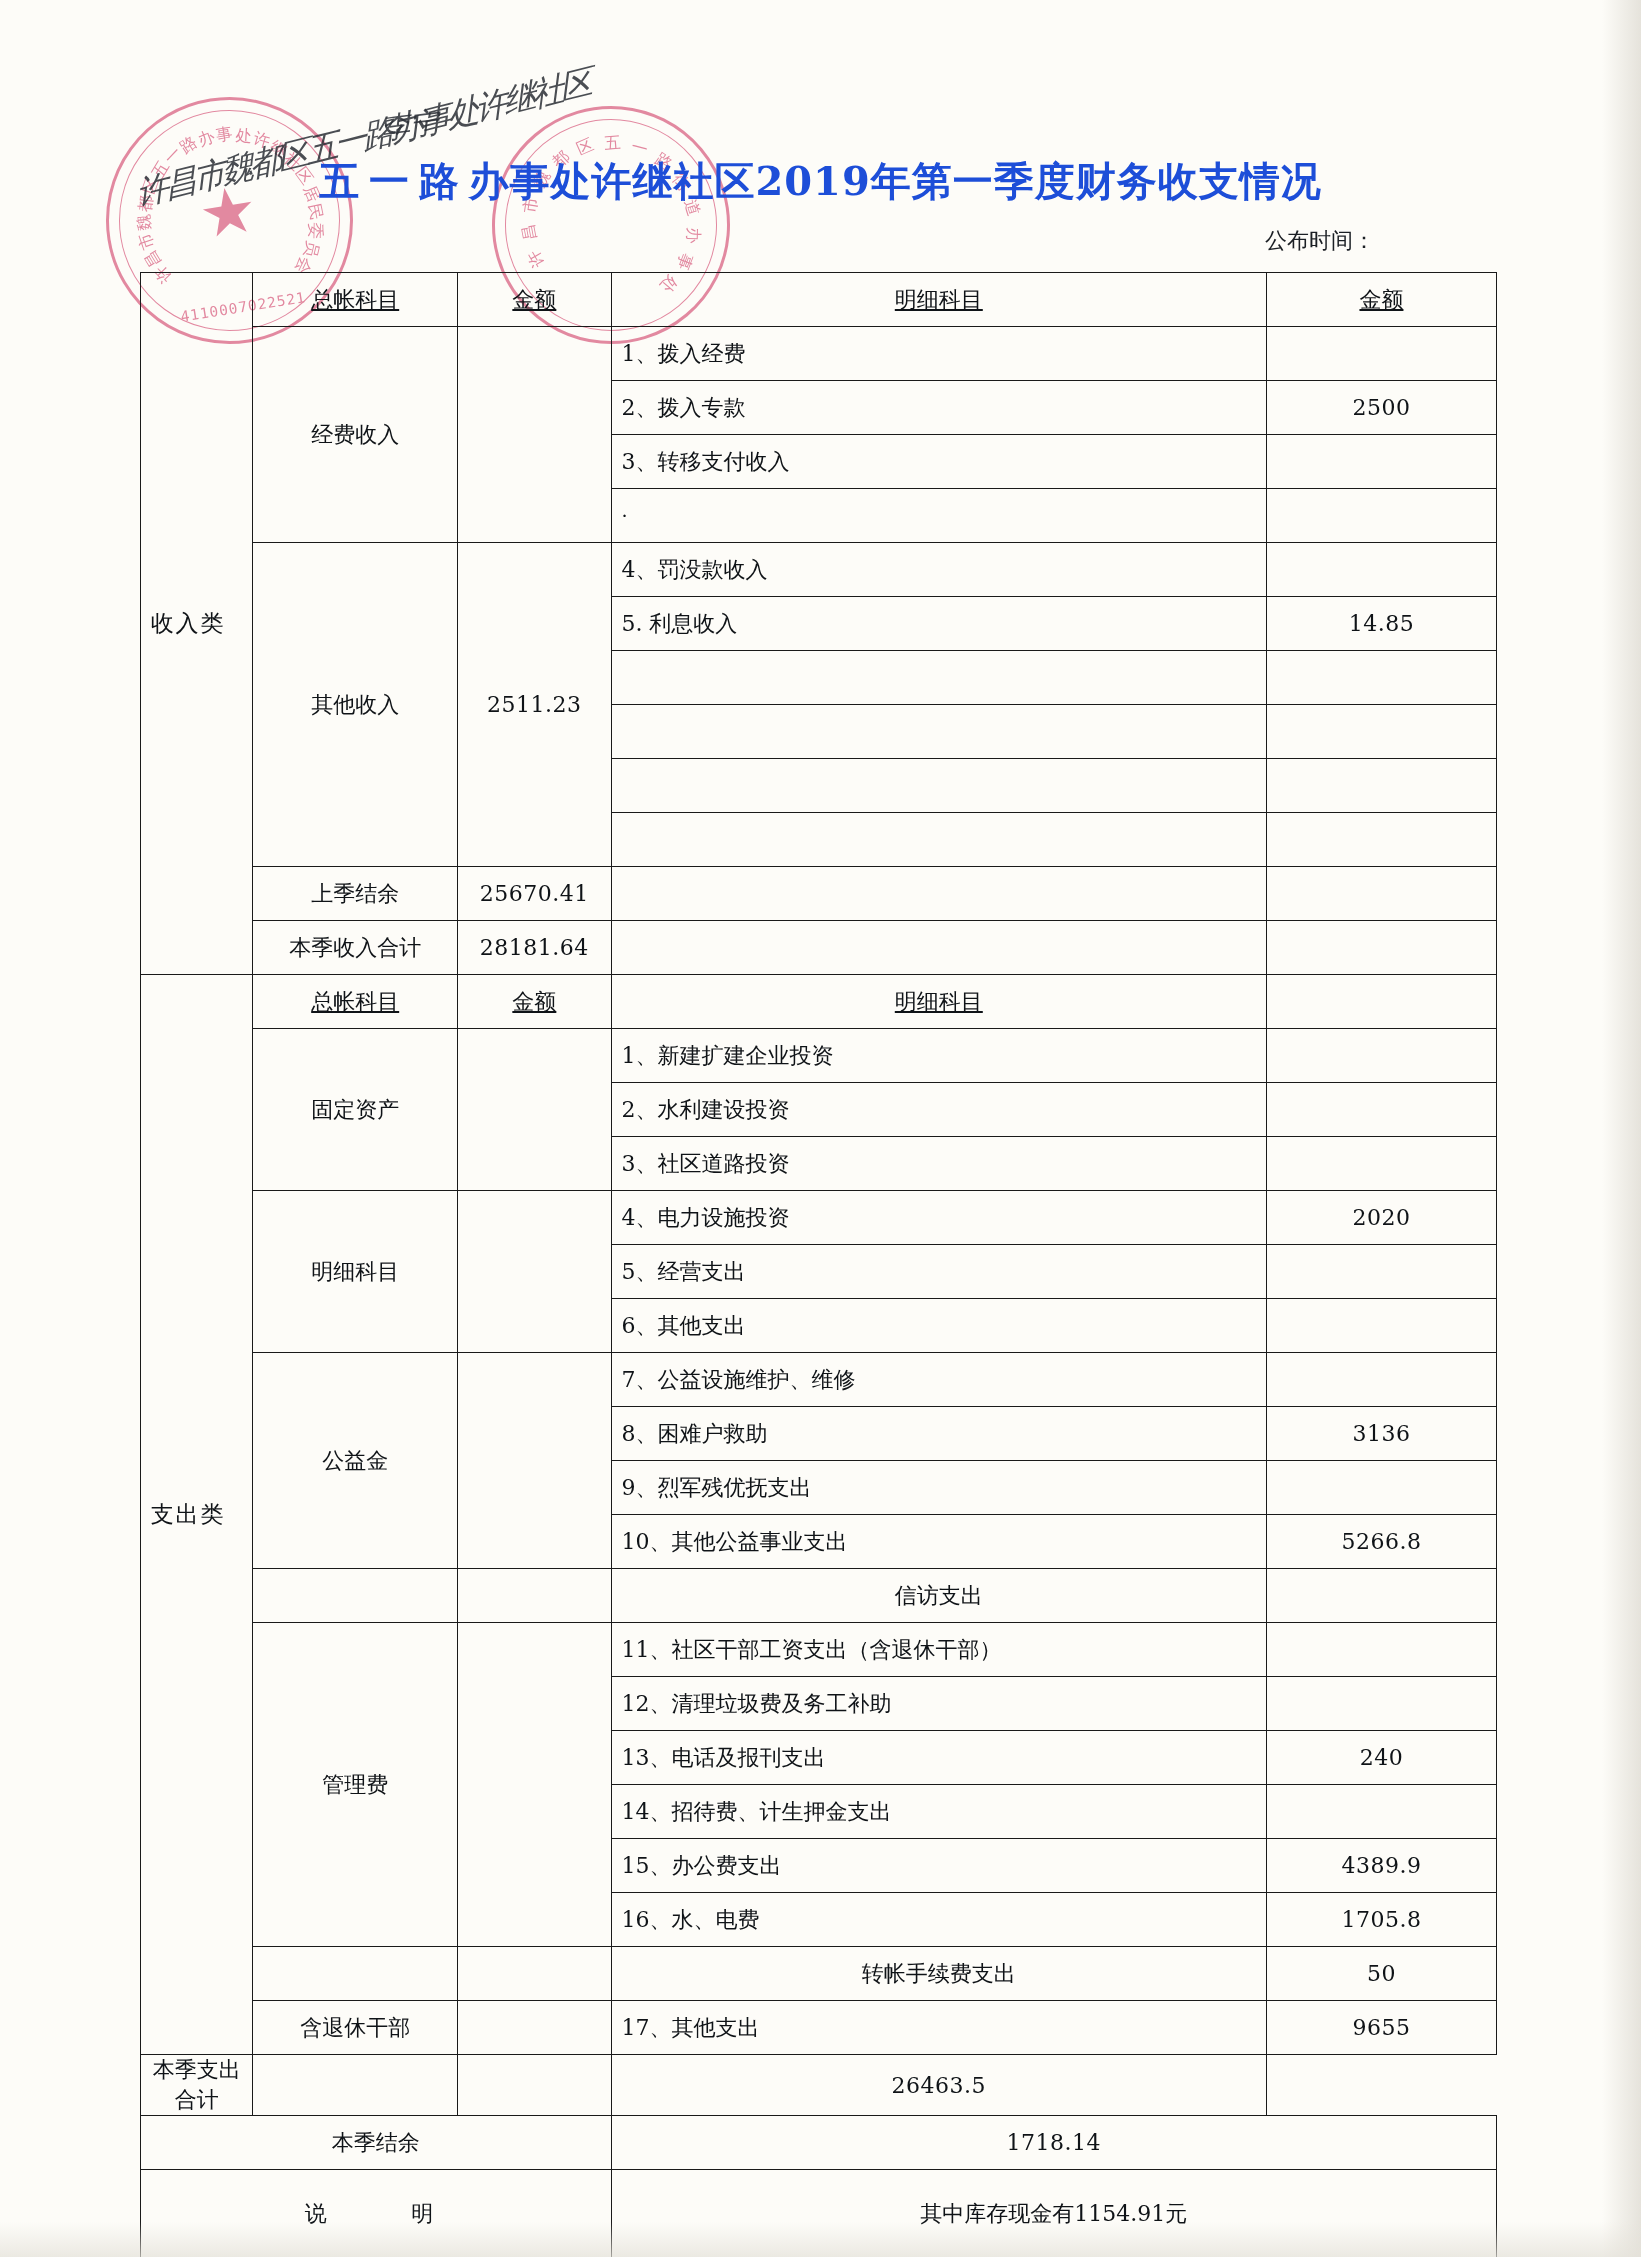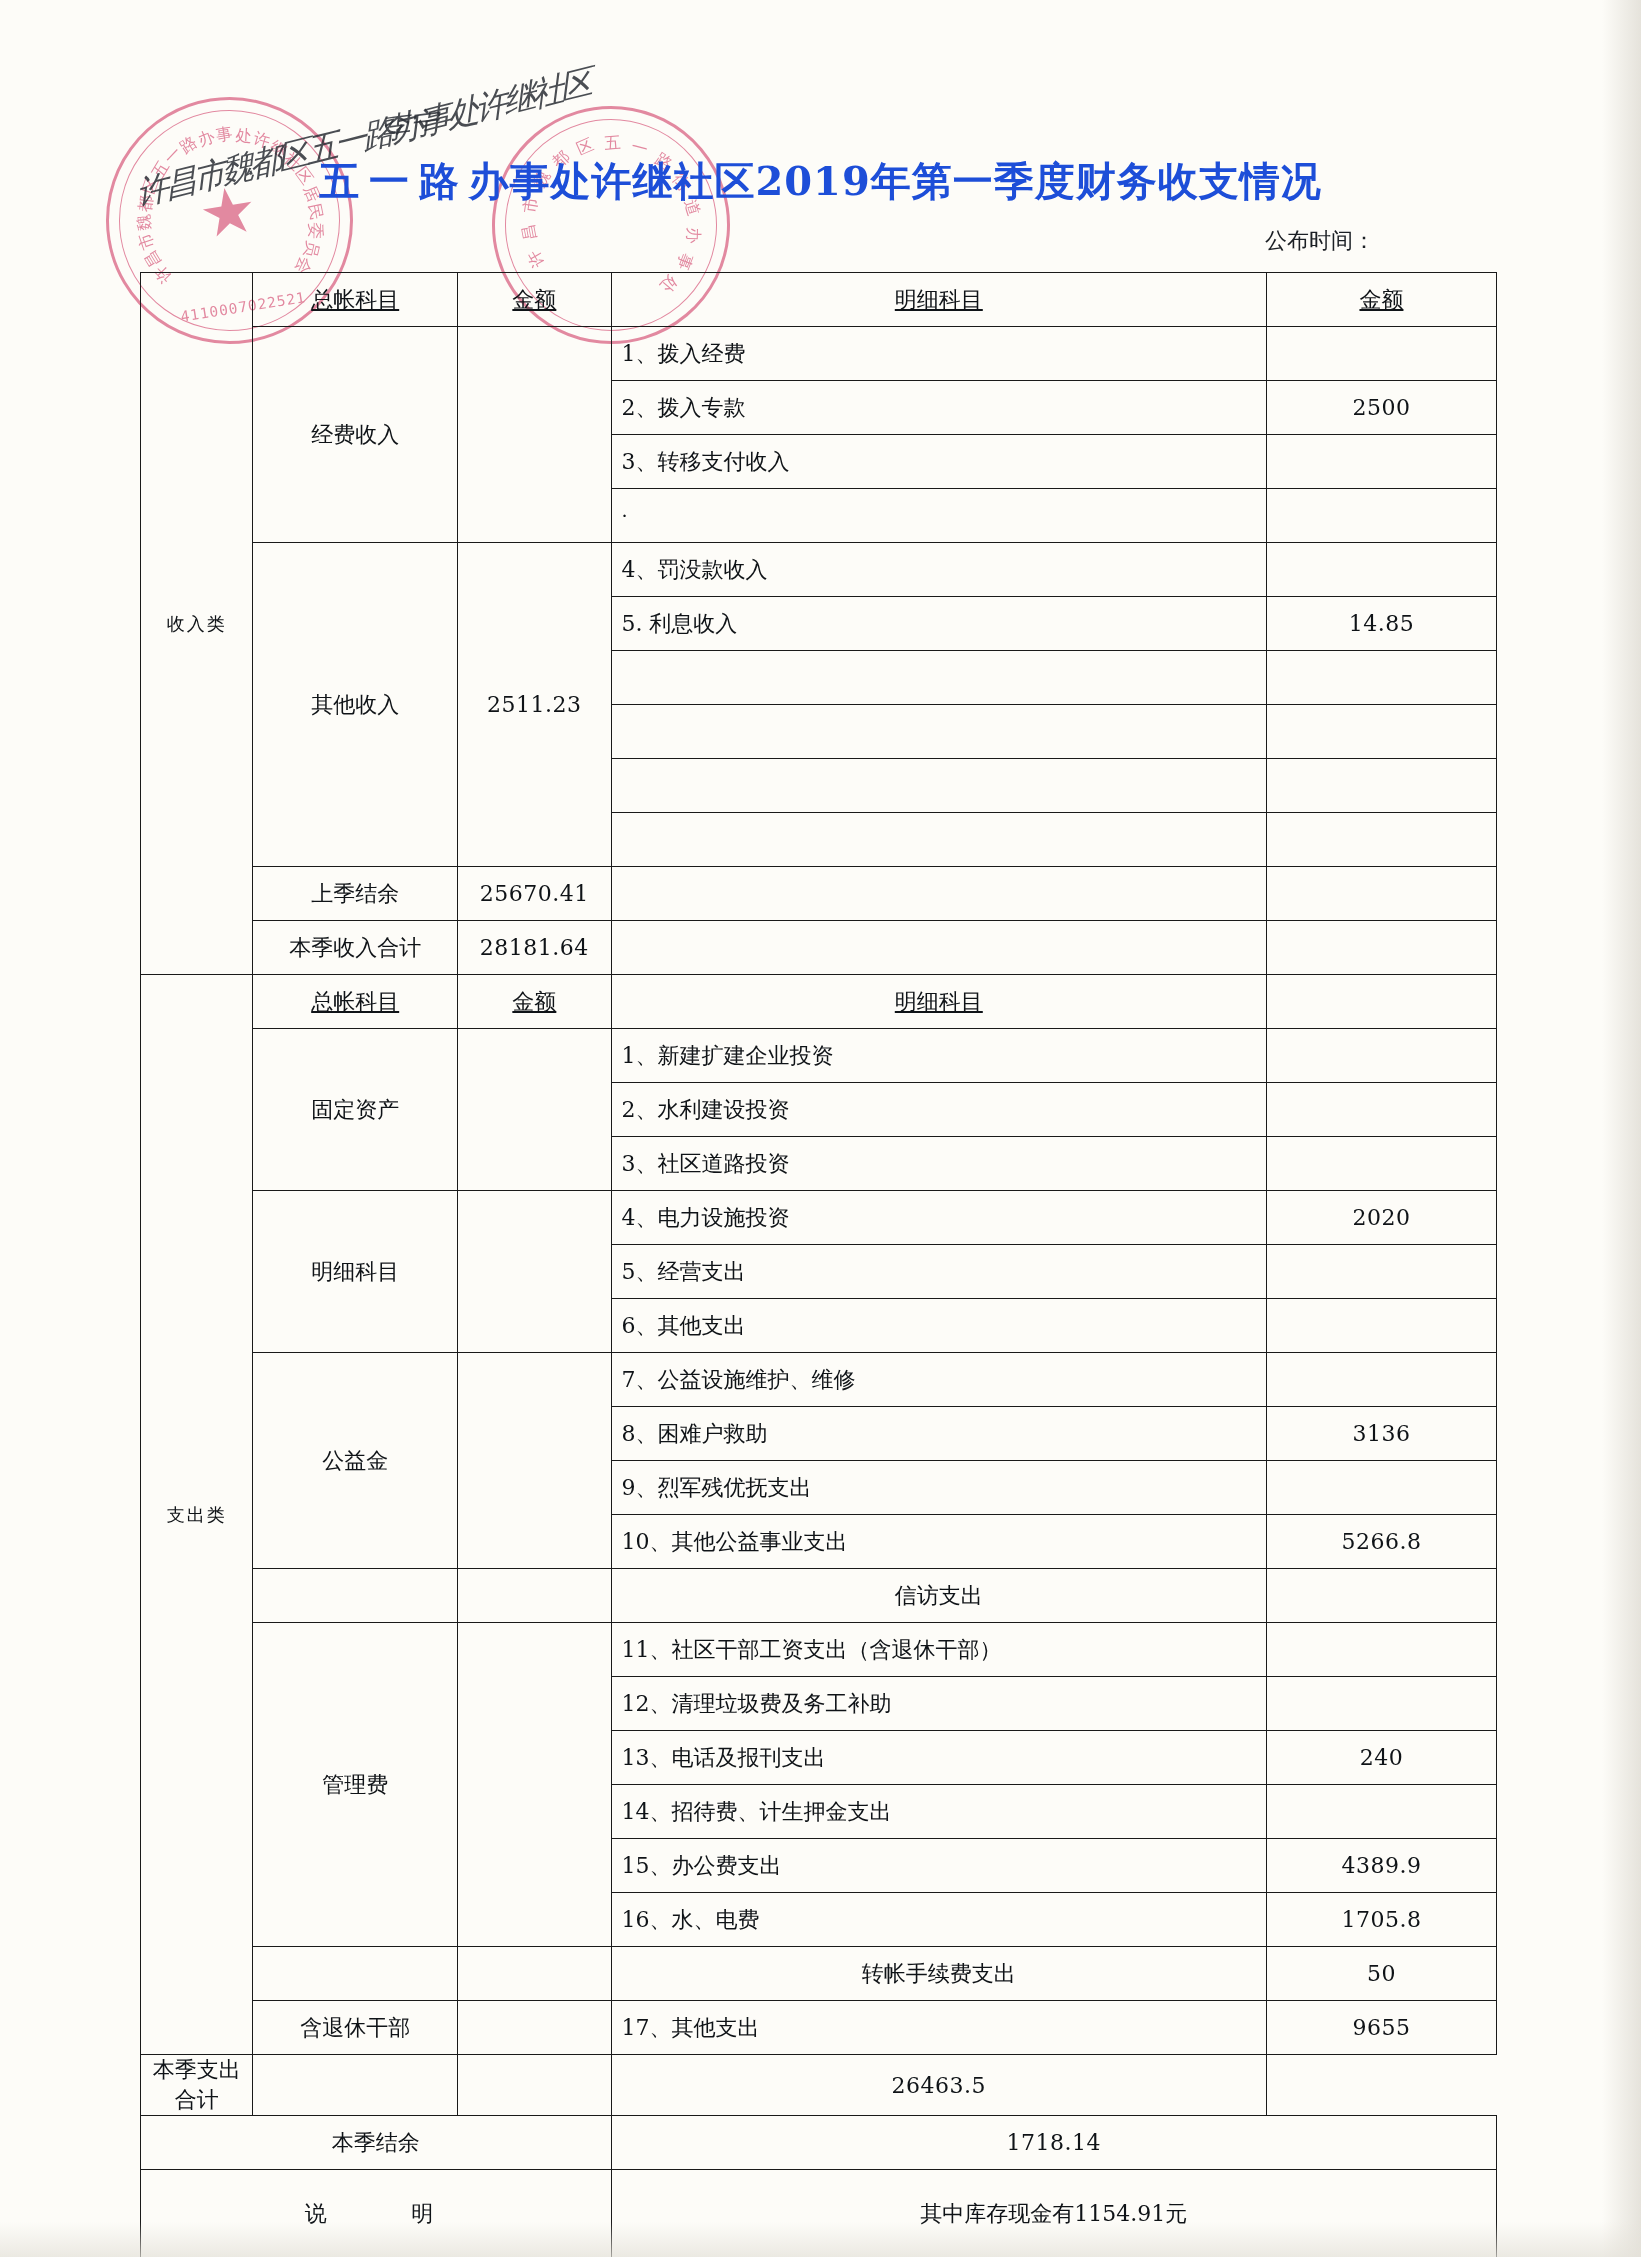--- a/index.html
+++ b/index.html
@@ -163,22 +163,21 @@
   }
   .c-class { width: 106px; text-align: center; }
   .c-subj  { width: 193px; text-align: center; }
   .c-amt   { width: 145px; text-align: center; }
   .c-detail{ width: 618px; }
   .c-amt2  { width: 217px; text-align: center; }
 
   .ctr { text-align: center; }
   .num { font-family: "DejaVu Serif", serif; letter-spacing: 0.5px; }
   .vert-label {
-    text-align: center;
-    font-size: 18px;
+    font-size: 23px;
     letter-spacing: 1.9px;
   }
   .detail-text { padding-left: 17.4px; font-size: 22px; }
   .hdr { text-align: center; font-size: 22px; text-decoration: underline; }
   .tall { height: 56px; }
   .note-label { letter-spacing: 13.5px; text-align: center; }
   .dot-mark {
     font-size: 19.3px;
   }
 </style>

